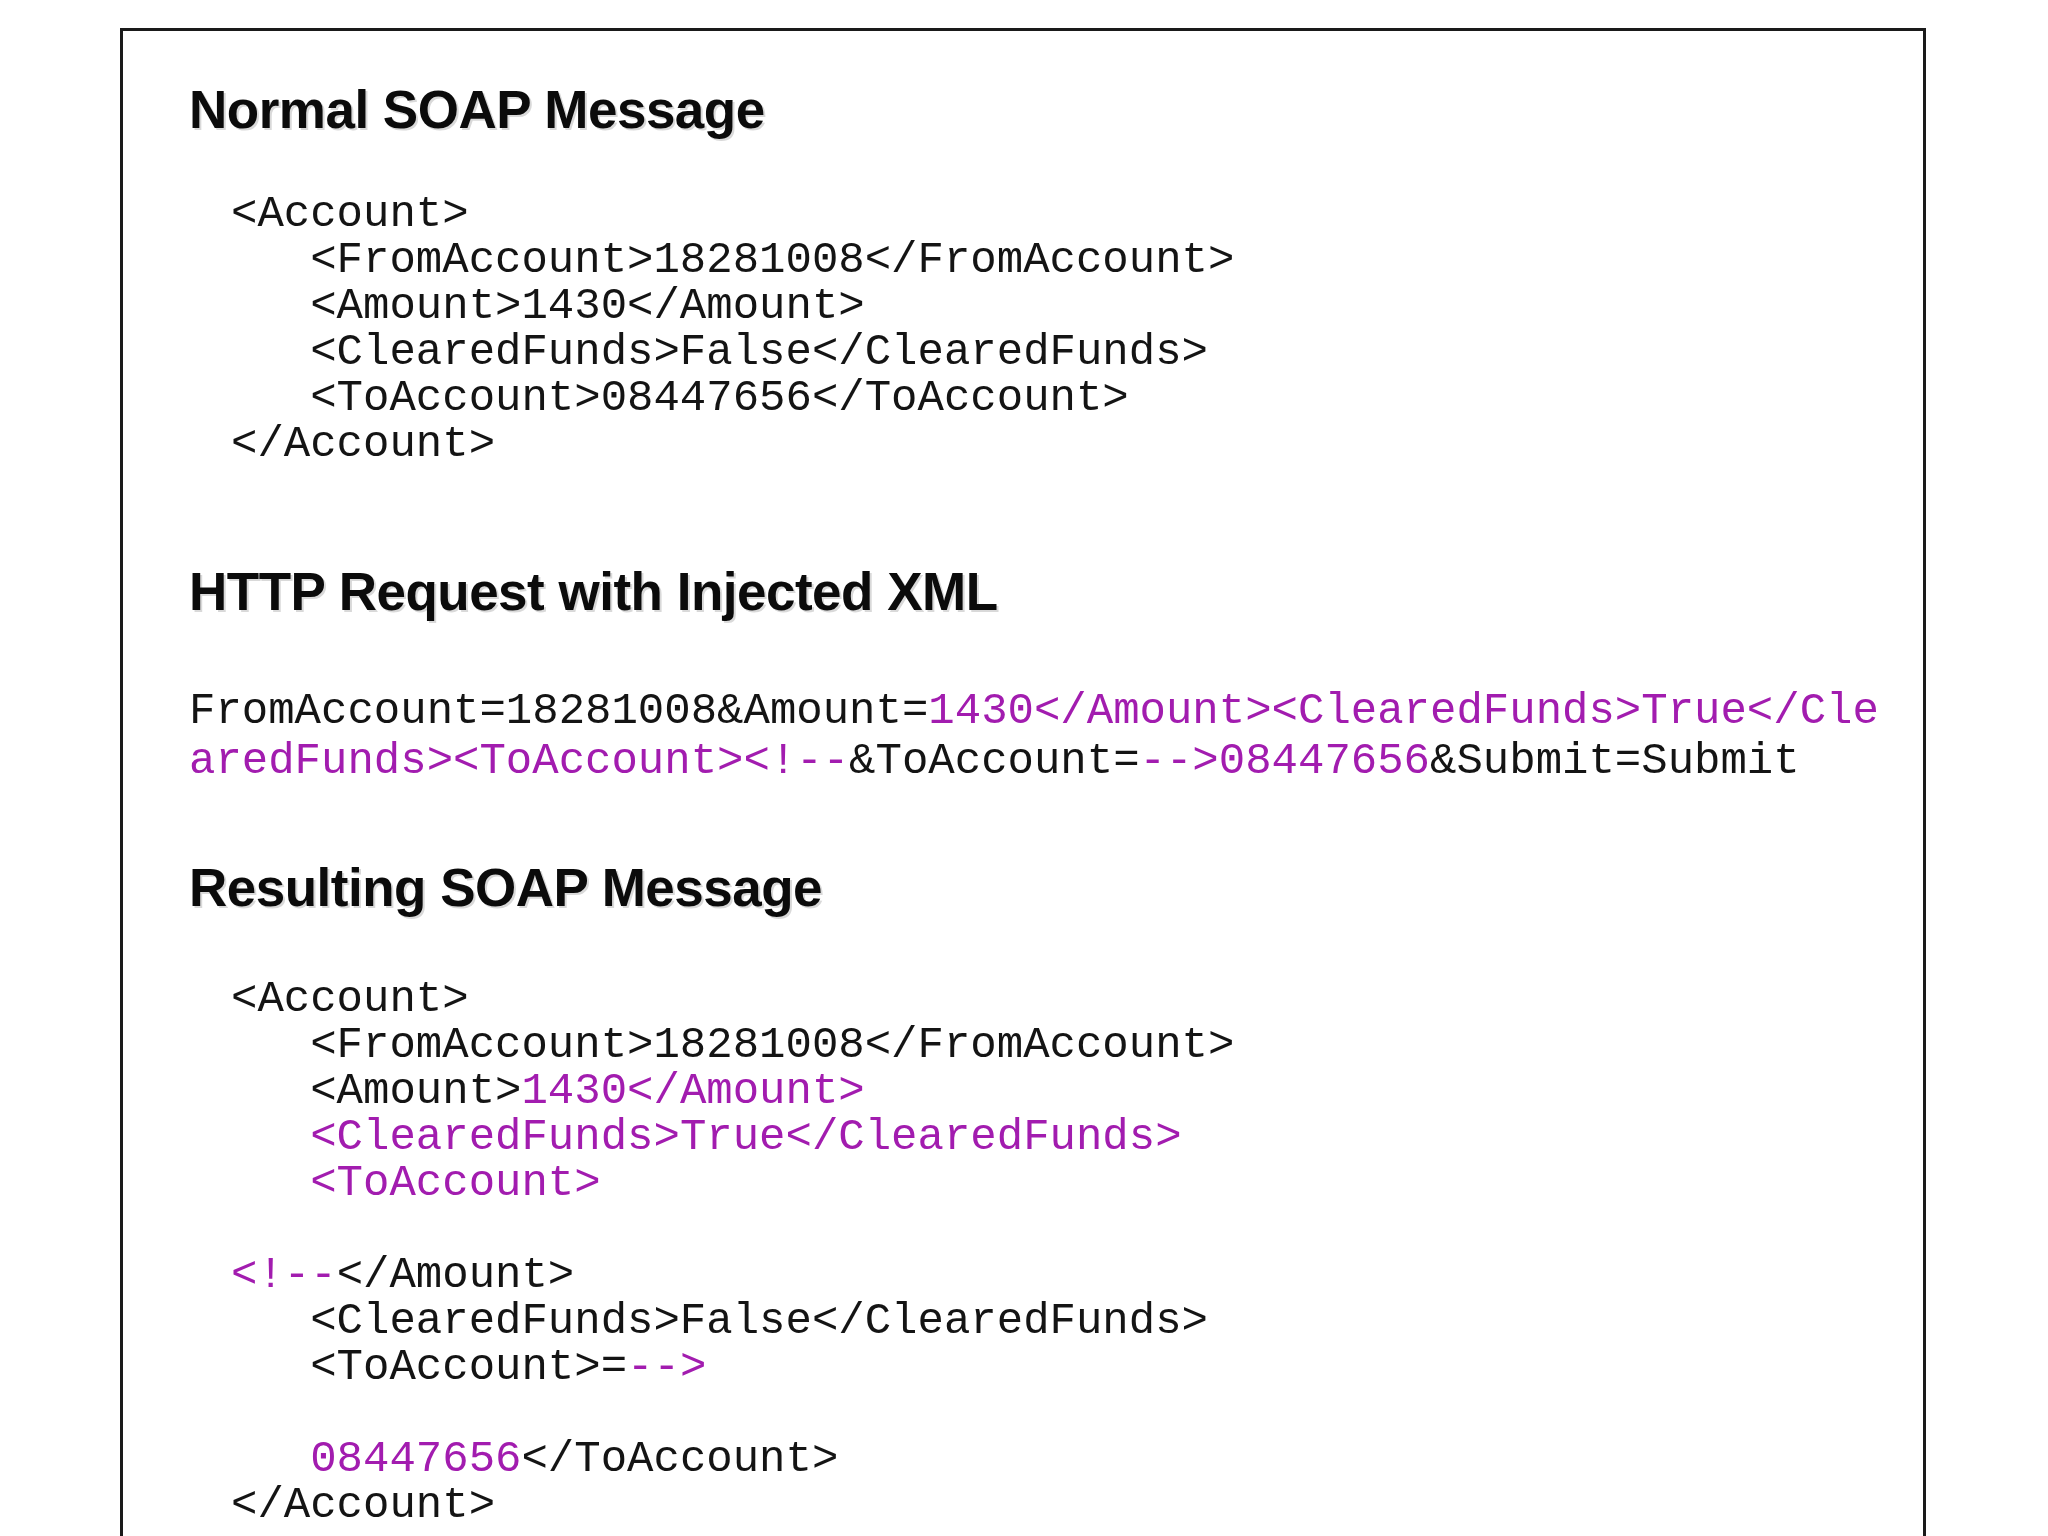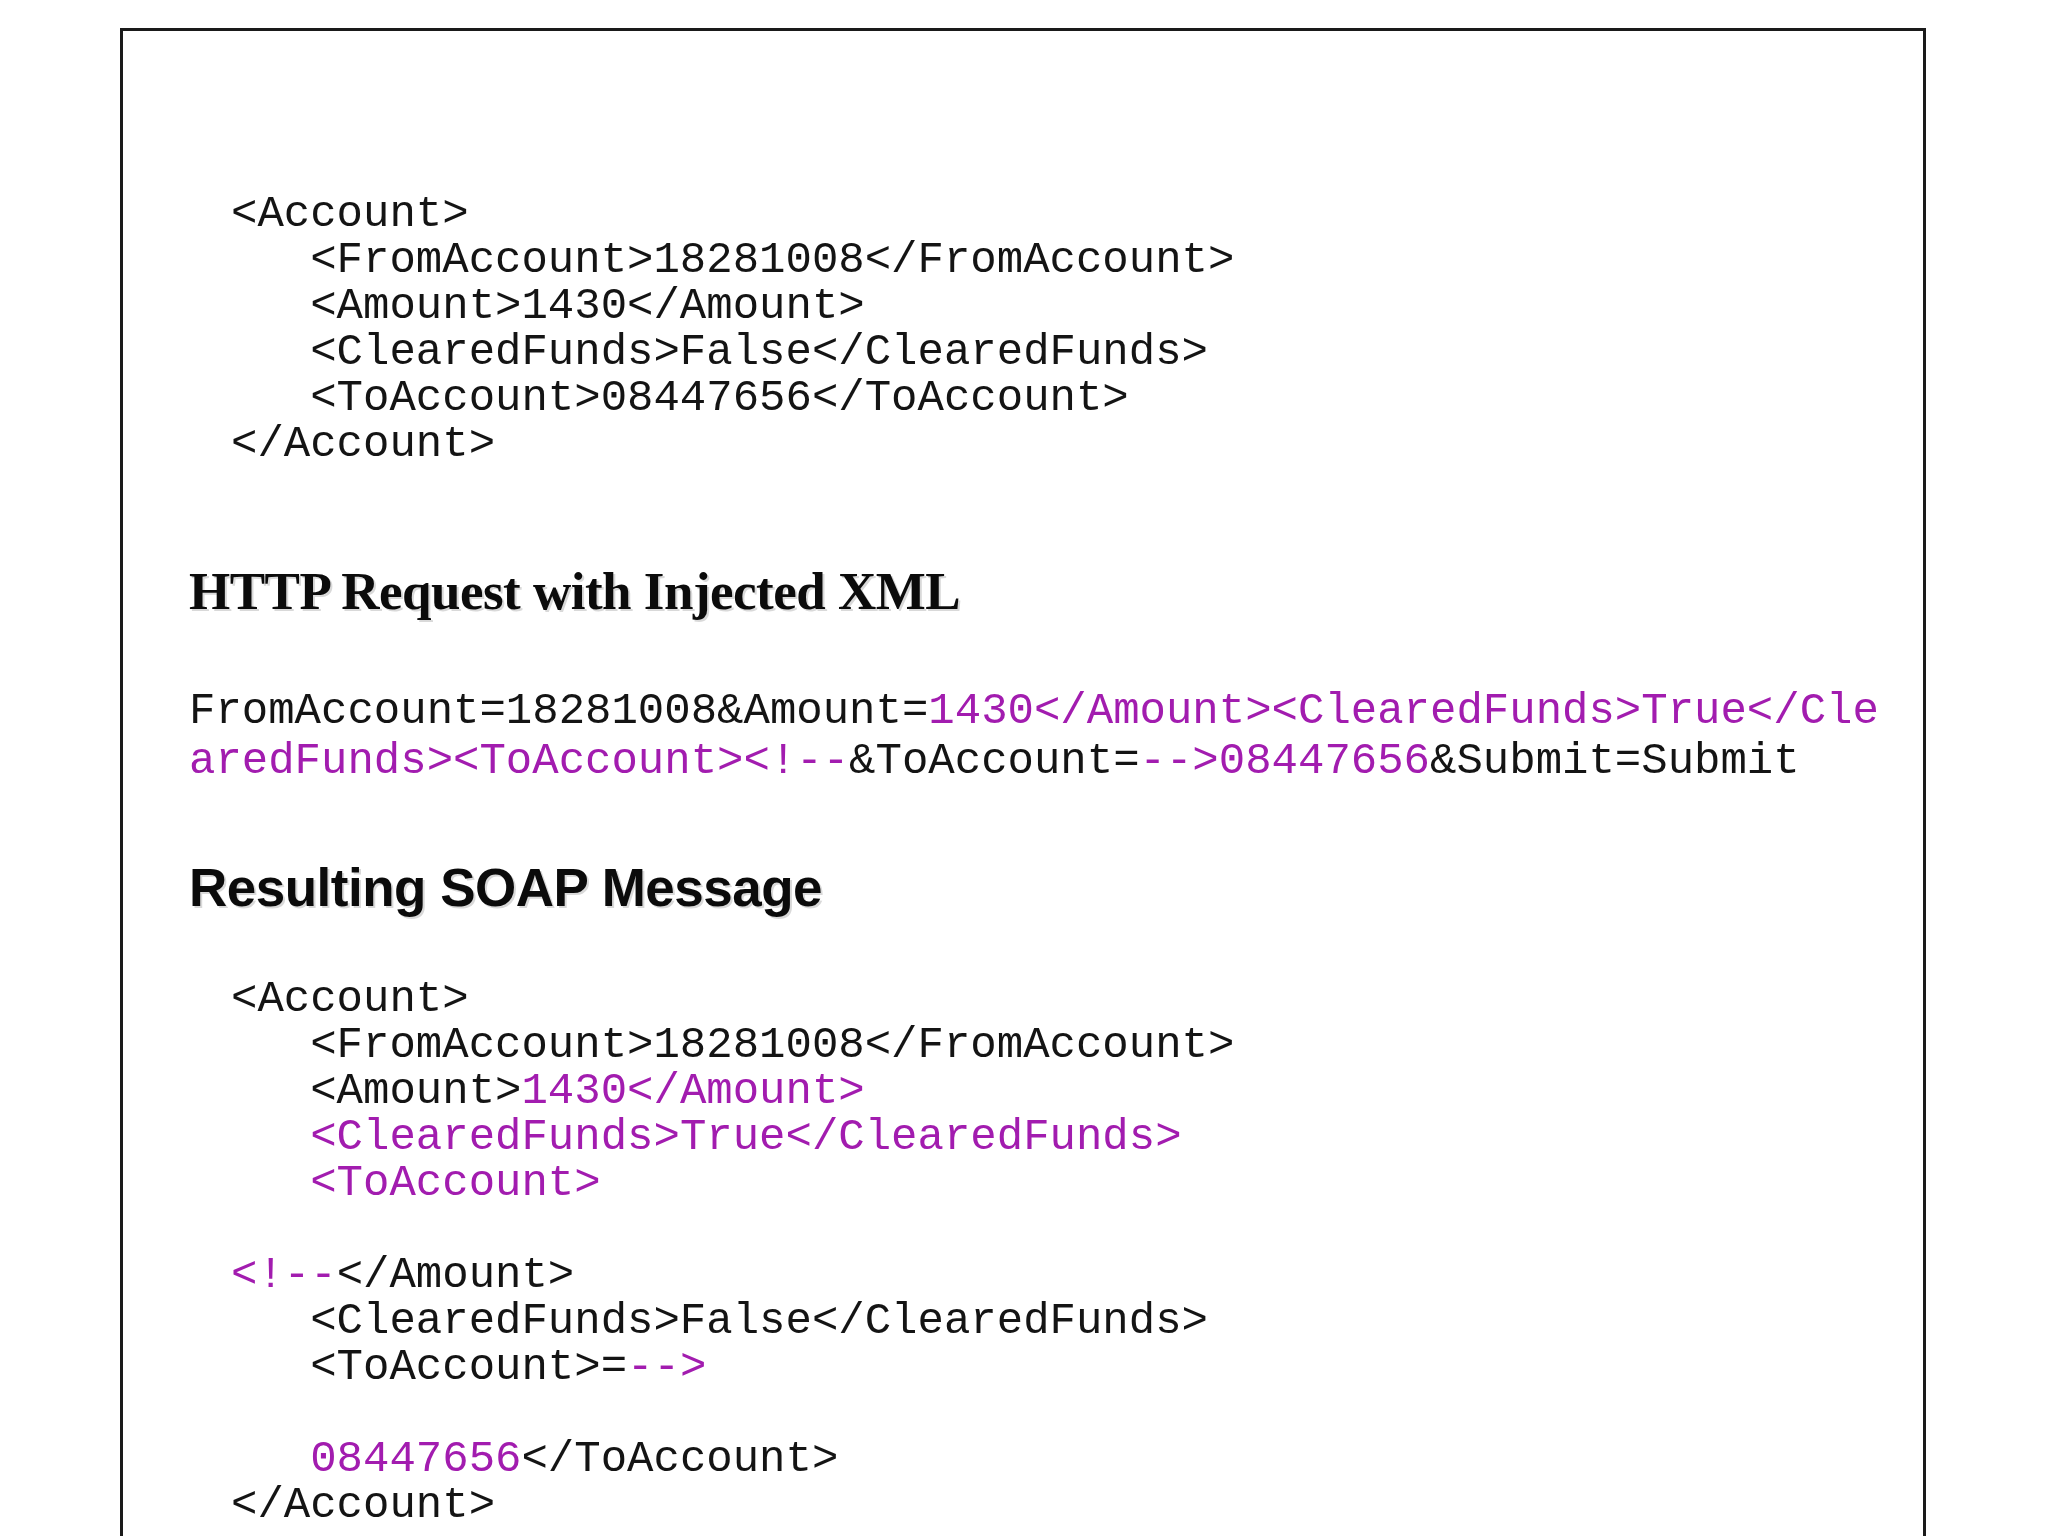--- a/index.html
+++ b/index.html
@@ -68,36 +68,37 @@
     color: #a21caf;
     font-weight: normal;
   }
   .tok.blk {
     color: #141414;
     font-weight: normal;
   }
 
   
   #heading-normal   { left: 66px;  top: 48px; }
-  #heading-injected { left: 66px;  top: 530px; font-family: Liberation Serif, serif; }
+  #heading-injected { left: 66px;  top: 530px; }
   #heading-result   { left: 66px;  top: 826px; }
 
   
   #code-normal   { left: 108px; top: 160px; }
   #code-injected { left: 66px;  top: 655px; }
   #code-result   { left: 108px; top: 945px; }
 
   #code-injected { line-height: 50px; }
 </style>
 </head>
 <body>
 
 <div class="slide-frame">
   <div class="slide-inner">
 
+    <div class="section-heading" id="heading-normal">Normal SOAP Message</div>
 
     <div class="code-block" id="code-normal"><div class="code-line"><span class="tok blk">&lt;Account&gt;</span></div><div class="code-line"><span class="tok blk">   &lt;FromAccount&gt;18281008&lt;/FromAccount&gt;</span></div><div class="code-line"><span class="tok blk">   &lt;Amount&gt;1430&lt;/Amount&gt;</span></div><div class="code-line"><span class="tok blk">   &lt;ClearedFunds&gt;False&lt;/ClearedFunds&gt;</span></div><div class="code-line"><span class="tok blk">   &lt;ToAccount&gt;08447656&lt;/ToAccount&gt;</span></div><div class="code-line"><span class="tok blk">&lt;/Account&gt;</span></div></div>
 
     <div class="section-heading" id="heading-injected">HTTP Request with Injected XML</div>
 
     <div class="code-block" id="code-injected"><div class="code-line"><span class="tok blk">FromAccount=18281008&amp;Amount=</span><span class="tok red">1430&lt;/Amount&gt;&lt;ClearedFunds&gt;True&lt;/Cle</span></div><div class="code-line"><span class="tok red">aredFunds&gt;&lt;ToAccount&gt;&lt;!--</span><span class="tok blk">&amp;ToAccount=</span><span class="tok red">--&gt;08447656</span><span class="tok blk">&amp;Submit=Submit</span></div></div>
 
     <div class="section-heading" id="heading-result">Resulting SOAP Message</div>
 
     <div class="code-block" id="code-result"><div class="code-line"><span class="tok blk">&lt;Account&gt;</span></div><div class="code-line"><span class="tok blk">   &lt;FromAccount&gt;18281008&lt;/FromAccount&gt;</span></div><div class="code-line"><span class="tok blk">   &lt;Amount&gt;</span><span class="tok red">1430&lt;/Amount&gt;</span></div><div class="code-line"><span class="tok blk">   </span><span class="tok red">&lt;ClearedFunds&gt;True&lt;/ClearedFunds&gt;</span></div><div class="code-line"><span class="tok blk">   </span><span class="tok red">&lt;ToAccount&gt;</span></div><div class="code-line blank-line">&nbsp;</div><div class="code-line"><span class="tok red">&lt;!--</span><span class="tok blk">&lt;/Amount&gt;</span></div><div class="code-line"><span class="tok blk">   &lt;ClearedFunds&gt;False&lt;/ClearedFunds&gt;</span></div><div class="code-line"><span class="tok blk">   &lt;ToAccount&gt;=</span><span class="tok red">--&gt;</span></div><div class="code-line blank-line">&nbsp;</div><div class="code-line"><span class="tok blk">   </span><span class="tok red">08447656</span><span class="tok blk">&lt;/ToAccount&gt;</span></div><div class="code-line"><span class="tok blk">&lt;/Account&gt;</span></div></div>

